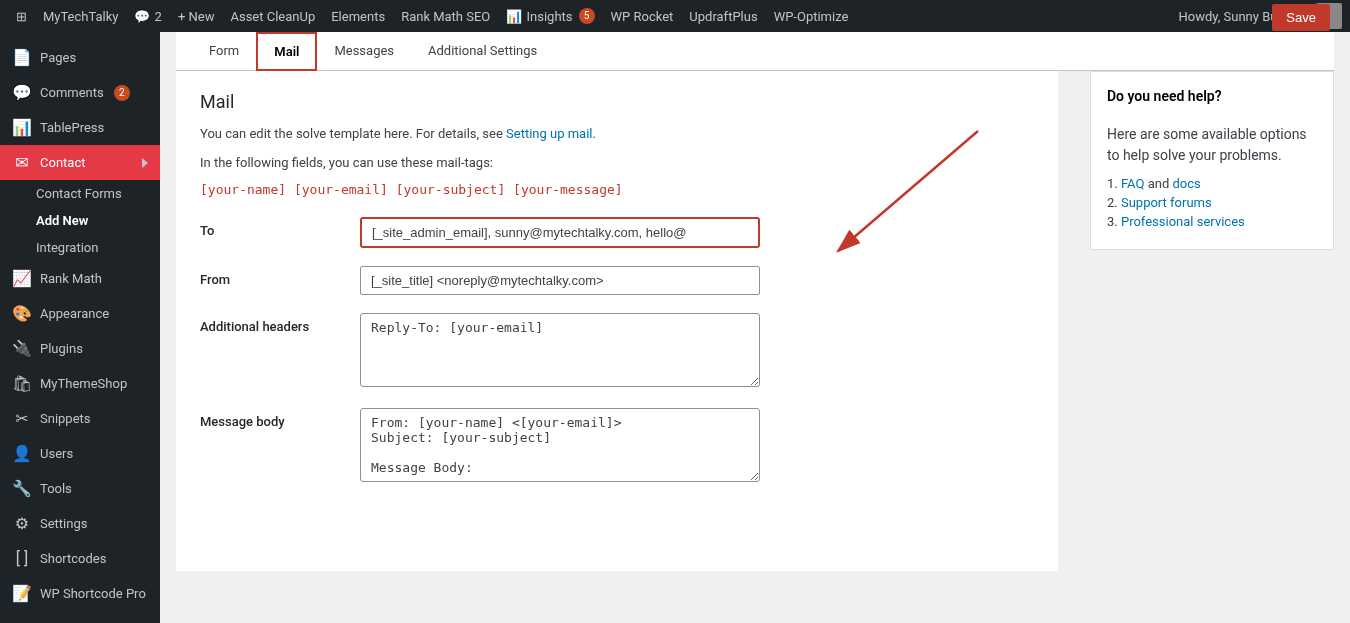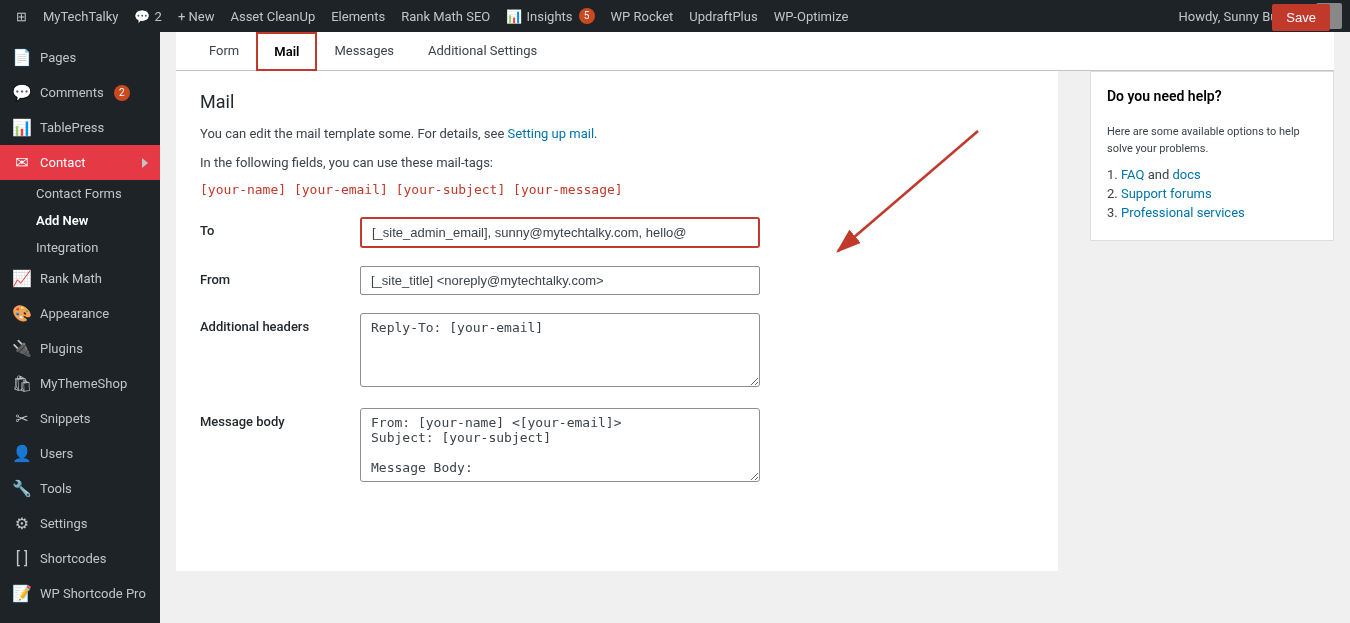--- a/index.html
+++ b/index.html
@@ -209,21 +209,21 @@
       padding: 16px;
       border: 1px solid #ddd;
     }
     .help-title {
       font-size: 14px;
       font-weight: 600;
       color: #000000;
       margin-bottom: 8px;
     }
     .help-desc {
-      font-size: 11px;
+      font-size: 14px;
       color: #3c434a;
       margin-bottom: 10px;
       line-height: 1.5;
       margin-top: 20px;
     }
     .help-list {
       list-style: none;
       padding: 0;
     }
     .help-list li {
@@ -363,21 +363,21 @@
             <marker id="arrowhead" markerWidth="10" markerHeight="7" refX="9" refY="3.5" orient="auto">
               <polygon points="0 0, 10 3.5, 0 7" fill="#c0392b"></polygon>
             </marker>
           </defs>
           <line x1="200" y1="10" x2="60" y2="130" stroke="#c0392b" stroke-width="2.5" marker-end="url(#arrowhead)"></line>
         </svg>
 
         <h2 class="content-title">Mail</h2>
 
         <p class="mail-description">
-          <span>You can edit the mail template some. For details, see</span>
+          <span>You can edit the solve template here. For details, see</span>
           <a href="#">Setting up mail</a>.
         </p>
         <p class="mail-description">
           <span>In the following fields, you can use these mail-tags:</span>
         </p>
         <p class="mail-tags">
           <span class="mail-tag">[your-name]</span>
           <span class="mail-tag"> [your-email]</span>
           <span class="mail-tag"> [your-subject]</span>
           <span class="mail-tag"> [your-message]</span>

